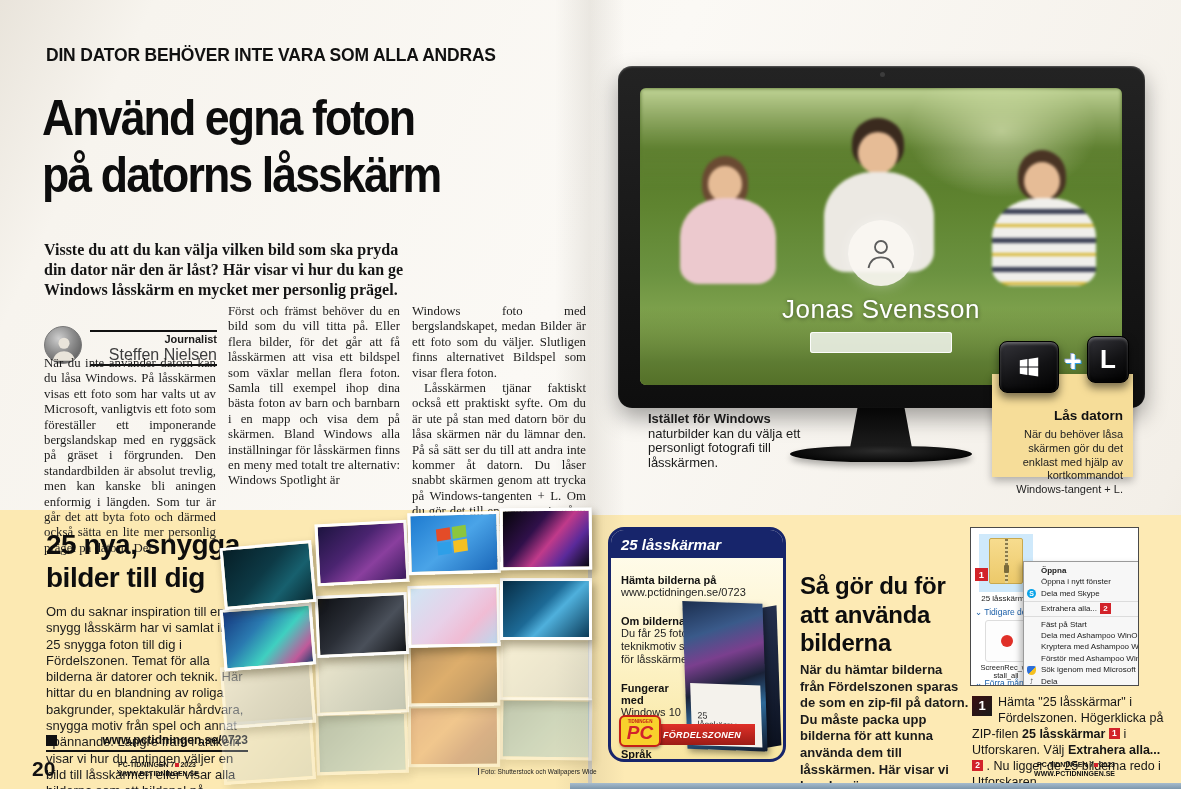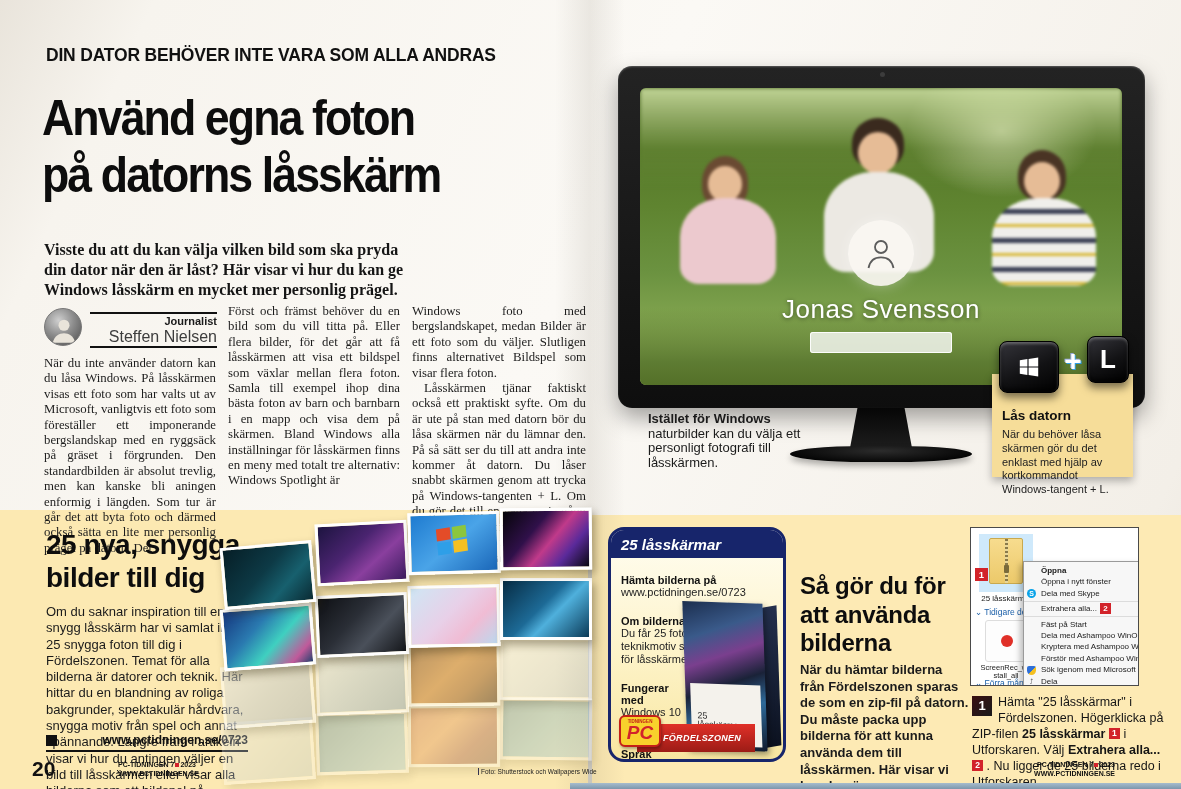--- a/index.html
+++ b/index.html
@@ -17,21 +17,21 @@
     background:linear-gradient(90deg,rgba(90,80,60,0) 0%,rgba(90,80,60,.10) 50%,rgba(90,80,60,0) 100%);pointer-events:none;}
   .bottom-edge{position:absolute;left:570px;top:783px;width:611px;height:6px;
     background:linear-gradient(180deg,#a7bccd,#7d97ac);}
   
   .kicker{position:absolute;left:46px;top:44px;font-size:19px;font-weight:bold;color:#111;
     letter-spacing:-.2px;transform:scaleX(.92);transform-origin:left;white-space:nowrap;}
   .headline{position:absolute;left:42px;top:90px;font-weight:bold;color:#0d0d0d;
     font-size:47px;line-height:52px;letter-spacing:-2px;transform:scale(.95,1.08);transform-origin:left top;white-space:nowrap;}
   .intro{position:absolute;left:44px;top:240px;width:368px;font-family:"Liberation Serif",serif;
     font-weight:bold;font-size:16px;line-height:20px;color:#151515;}
-  .byline{position:absolute;left:44px;top:306px;width:173px;height:44px;text-decoration:underline;}
+  .byline{position:absolute;left:44px;top:324px;width:173px;height:44px;text-decoration:underline;}
   .byline .avatar{position:absolute;left:0;top:2px;width:38px;height:38px;border-radius:50%;
     background:radial-gradient(circle at 38% 32%,#cfcfcf 0%,#8d8d8d 45%,#4a4a4a 100%);overflow:hidden;border:1px solid #777;}
   .byline .avatar svg{position:absolute;left:4px;top:5px;}
   .byline .rule-top,.byline .rule-bot{position:absolute;left:46px;width:127px;height:2px;background:#111;}
   .byline .rule-top{top:6px;} .byline .rule-bot{top:40px;}
   .byline .role{position:absolute;right:0;top:9px;font-size:11px;font-weight:bold;}
   .byline .name{position:absolute;right:0;top:22px;font-size:16px;color:#3d3d3d;}
   .bodycol{position:absolute;font-family:"Liberation Serif",serif;font-size:12.8px;line-height:15.4px;
     text-align:justify;color:#1c1c1c;width:172px;}
   .col1{left:44px;top:356px;}
@@ -90,41 +90,41 @@
   .mon-caption{position:absolute;left:648px;top:412px;width:168px;font-size:13px;line-height:14.5px;color:#1b1b1b;}
   
   .key{position:absolute;border-radius:8px;background:linear-gradient(155deg,#34343a 0%,#121214 55%,#000 100%);
     border:1px solid #000;box-shadow:inset 0 2px 3px rgba(255,255,255,.28), inset 0 -3px 4px rgba(0,0,0,.7), 0 5px 8px rgba(0,0,0,.5);
     display:flex;align-items:center;justify-content:center;color:#fff;z-index:6;}
   .key-win{left:999px;top:341px;width:60px;height:52px;}
   .key-l{left:1087px;top:336px;width:42px;height:47px;font-size:26px;font-weight:bold;font-family:"Liberation Sans",sans-serif;}
   .key-plus{position:absolute;left:1060px;top:344px;width:26px;text-align:center;font-size:30px;font-weight:bold;color:#fff;
     text-shadow:1px 1px 0 #2e9fe8,-1px -1px 0 #9ad;z-index:6;}
   .note{position:absolute;left:992px;top:374px;width:141px;height:103px;background:#f6dd99;z-index:5;
-    box-shadow:0 4px 8px rgba(0,0,0,.28);padding:34px 10px 0 10px;}
+    box-shadow:0 4px 8px rgba(0,0,0,.28);padding:34px 10px 0 10px;text-align:right;}
   .note h4{font-size:13.5px;font-weight:bold;margin-bottom:5px;color:#111;}
   .note p{font-size:11px;line-height:13.8px;color:#222;}
   
   .card{position:absolute;left:608px;top:527px;width:178px;height:235px;border:3px solid #17256b;border-radius:16px;
     background:linear-gradient(180deg,#fffdf2 0%,#fdf3c8 55%,#f8e6a0 100%);overflow:hidden;}
   .card-head{height:28px;background:#17256b;color:#fff;font-style:italic;font-weight:bold;font-size:15px;
     display:flex;align-items:center;padding-left:10px;}
   .card-sec{padding:16px 10px 0 10px;}
   .card-sec b{display:block;font-size:11px;color:#111;}
   .card-sec span{display:block;font-size:11px;line-height:13px;color:#222;}
   .card-sec.narrow{width:86px;}
   .pbox{position:absolute;right:4px;top:72px;width:94px;height:152px;transform:rotate(-2deg);}
   .pbox .side{position:absolute;right:0;top:6px;width:16px;height:140px;background:linear-gradient(180deg,#24304e,#0c1220);transform:skewY(-8deg);}
   .pbox .front{position:absolute;left:0;top:0;width:80px;height:148px;transform:skewY(4deg);
     background:linear-gradient(160deg,#1b2e4e 0%,#3a5a8a 22%,#7a3f8e 38%,#1a2238 55%,#2e6a9a 72%,#101a2c 100%);
     box-shadow:2px 3px 6px rgba(0,0,0,.4);}
   .pbox .label{position:absolute;left:5px;bottom:8px;width:70px;height:62px;background:#f4f2ec;transform:skewY(4deg);
     padding:28px 4px 0 6px;font-size:9px;line-height:9px;color:#333;}
   .pclogo{position:absolute;left:8px;bottom:10px;width:152px;height:34px;}
-  .pclogo .band{position:absolute;left:18px;top:9px;width:118px;height:28px;background:linear-gradient(180deg,#e03028,#9c1c16);
+  .pclogo .band{position:absolute;left:18px;top:9px;width:118px;height:21px;background:linear-gradient(180deg,#e03028,#9c1c16);
     color:#fff;font-style:italic;font-weight:bold;font-size:9px;display:flex;align-items:center;padding-left:26px;letter-spacing:.3px;}
   .pclogo .badge{position:absolute;left:0;top:0;width:42px;height:32px;background:#f8d12c;border:2px solid #c42018;border-radius:6px;
     display:flex;align-items:flex-end;justify-content:center;box-shadow:1px 2px 3px rgba(0,0,0,.3);}
   .pclogo .badge .pc{color:#d2232a;font-weight:bold;font-style:italic;font-size:19px;line-height:20px;padding-bottom:2px;}
   .pclogo .badge .tiny{position:absolute;top:2px;left:0;width:100%;text-align:center;font-size:4.5px;font-weight:bold;color:#c42018;}
   
   .howto-head{position:absolute;left:800px;top:572px;width:175px;font-size:24px;line-height:28.5px;font-weight:bold;color:#0d0d0d;letter-spacing:-.3px;}
   .howto-body{position:absolute;left:800px;top:662px;width:170px;font-size:13px;line-height:16.6px;font-weight:bold;color:#1b1b1b;}
   
   .shot{position:absolute;left:970px;top:527px;width:169px;height:159px;background:#fff;border:1px solid #4a4a4a;overflow:hidden;}

